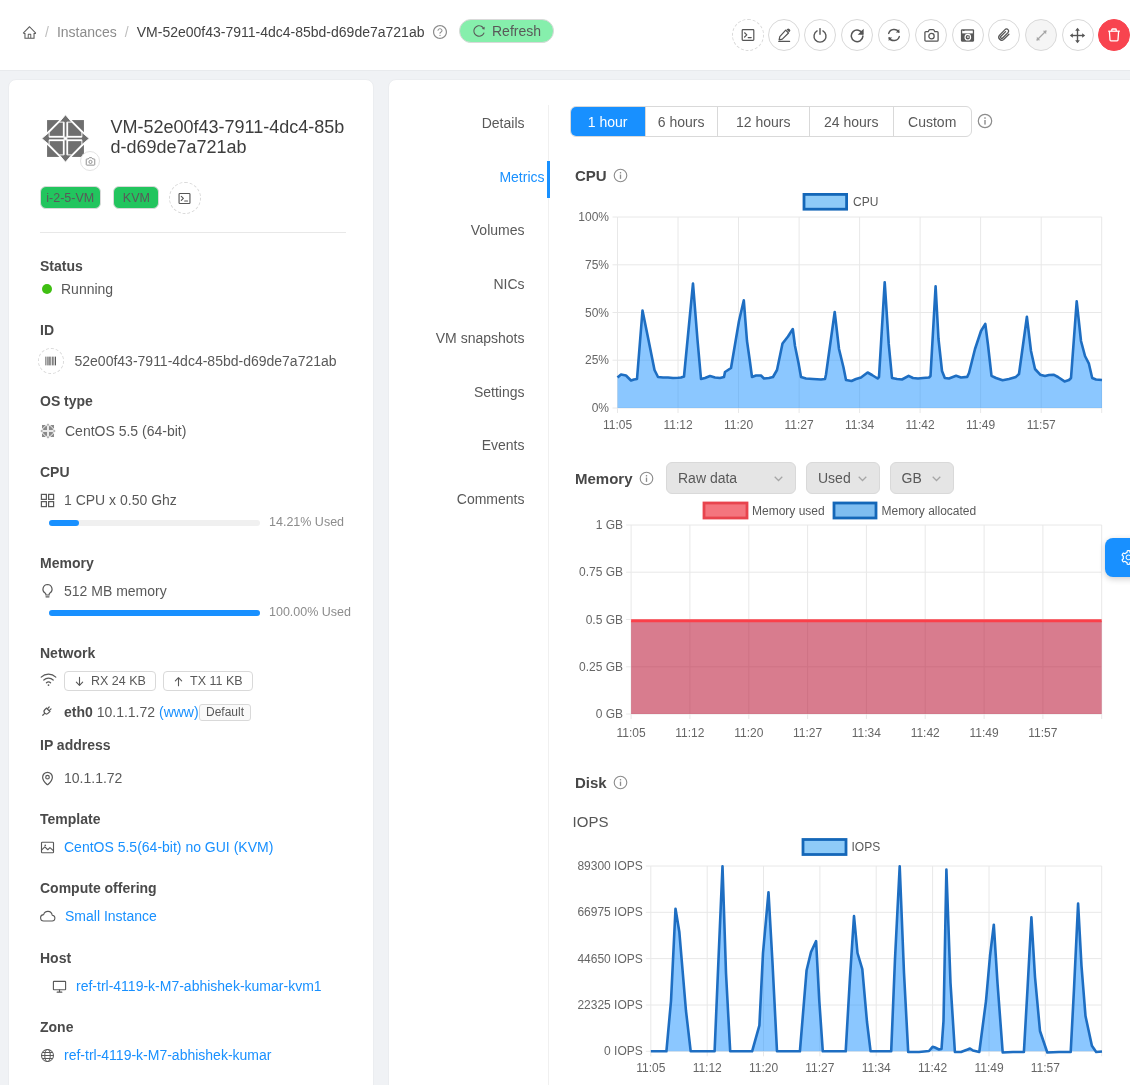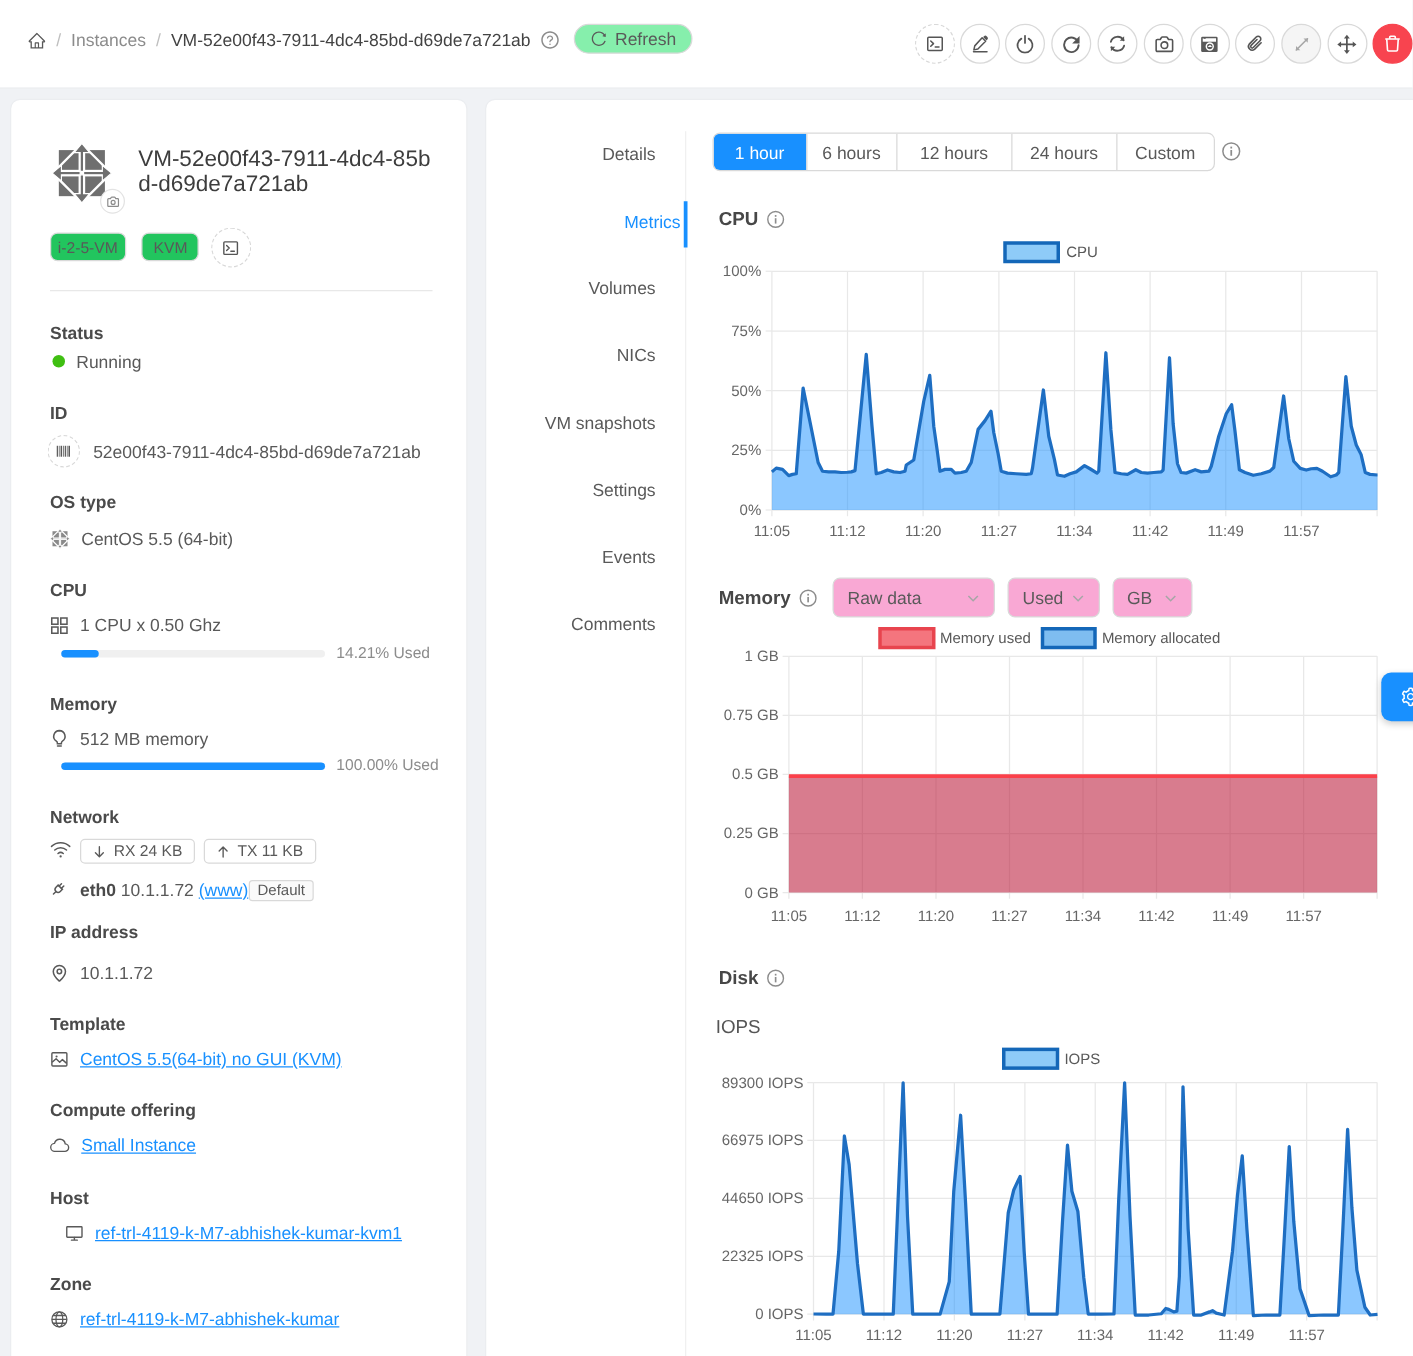--- a/index.html
+++ b/index.html
@@ -10,30 +10,30 @@
 .crumb { position:absolute; top:24px; left:22px; display:flex; align-items:center; gap:8px; font-size:14px; color:#8c8c8c; }
 .crumb .sep { color:#bfbfbf; }
 .crumb .cur { color:#434343; }
 .pillbtn { position:absolute; left:459px; top:19px; height:24px; padding:0 12px; border:1px solid #d9d9d9; border-radius:12px; background:#86efac; display:flex; align-items:center; gap:6px; color:#595959; font-size:14px; }
 .actbtn { position:absolute; top:19px; width:32px; height:32px; border-radius:50%; background:#fff; border:1px solid #d9d9d9; display:flex; align-items:center; justify-content:center; color:#555; }
 .card { position:absolute; background:#fff; border-radius:8px; border:1px solid #ebedf0; }
 .leftcard { left:8px; top:79px; width:366px; height:1020px; }
 .rightcard { left:388px; top:79px; width:760px; height:1020px; }
 .sect-label { font-weight:bold; font-size:14px; color:#4a4a4a; }
 .sect-val { font-size:14px; color:#595959; display:flex; align-items:center; gap:9px; }
-.link { color:#1890ff;text-decoration:underline; }
+.link { color:#1890ff; }
 .chip { display:inline-flex; align-items:center; justify-content:center; height:23px; border:1px solid #d9d9d9; border-radius:6px; background:#22c55e; font-size:12.5px; color:#595959; padding:0 7px; }
 .tag { display:inline-flex; align-items:center; height:17px; border:1px solid #d9d9d9; border-radius:3px; background:#fafafa; font-size:12px; color:#595959; padding:0 6px; }
 .minibtn { display:inline-flex; align-items:center; height:20px; border:1px solid #d9d9d9; border-radius:4px; background:#fff; font-size:12.5px; color:#595959; padding:0 9px; gap:6px; }
 .pbar { position:absolute; left:40px; width:211px; height:6px; border-radius:3px; background:#f0f0f0; }
 .pbar > div { height:6px; border-radius:3px; background:#1890ff; }
 .pbar-txt { position:absolute; left:260px; font-size:12.5px; color:#8c8c8c; }
 .tab { position:absolute; left:0; width:135.5px; text-align:right; font-size:14px; color:#595959; white-space:nowrap; }
 .tab.active { color:#1890ff;margin-left:20px; }
-.select { position:absolute; height:32px; border:1px solid #d9d9d9; border-radius:6px; background:#f9a8d4; display:flex; align-items:center; justify-content:space-between; font-size:14px; color:#595959; padding:0 11px; }
+.select { position:absolute; height:32px; border:1px solid #d9d9d9; border-radius:6px; background:#e5e5e5; display:flex; align-items:center; justify-content:space-between; font-size:14px; color:#595959; padding:0 11px; }
 .charthead { position:absolute; font-weight:bold; font-size:15px; color:#474747; display:flex; align-items:center; gap:6px; }
 svg text { font-family:"Liberation Sans", sans-serif; }
 </style>
 </head>
 <body>
 
 <div class="header">
   <div class="crumb">
     <svg width="15" height="15" viewBox="0 0 1024 1024" fill="#595959">
         <path d="M946.5 505 560.1 118.8l-25.9-25.9a31.5 31.5 0 0 0-44.4 0L77.5 505a63.9 63.9 0 0 0-18.8 46c.4 35.2 29.7 63.3 64.9 63.3h42.5V940h691.8V614.3h43.4c17.1 0 33.2-6.7 45.3-18.8a63.6 63.6 0 0 0 18.7-45.3c0-17-6.7-33.1-18.8-45.2zM568 868H456V664h112v204zm217.9-325.7V868H632V640c0-22.1-17.9-40-40-40H432c-22.1 0-40 17.9-40 40v228H238.1V542.3h-96l370-369.7 23.1 23.1L882 542.3h-96.1z"></path>

